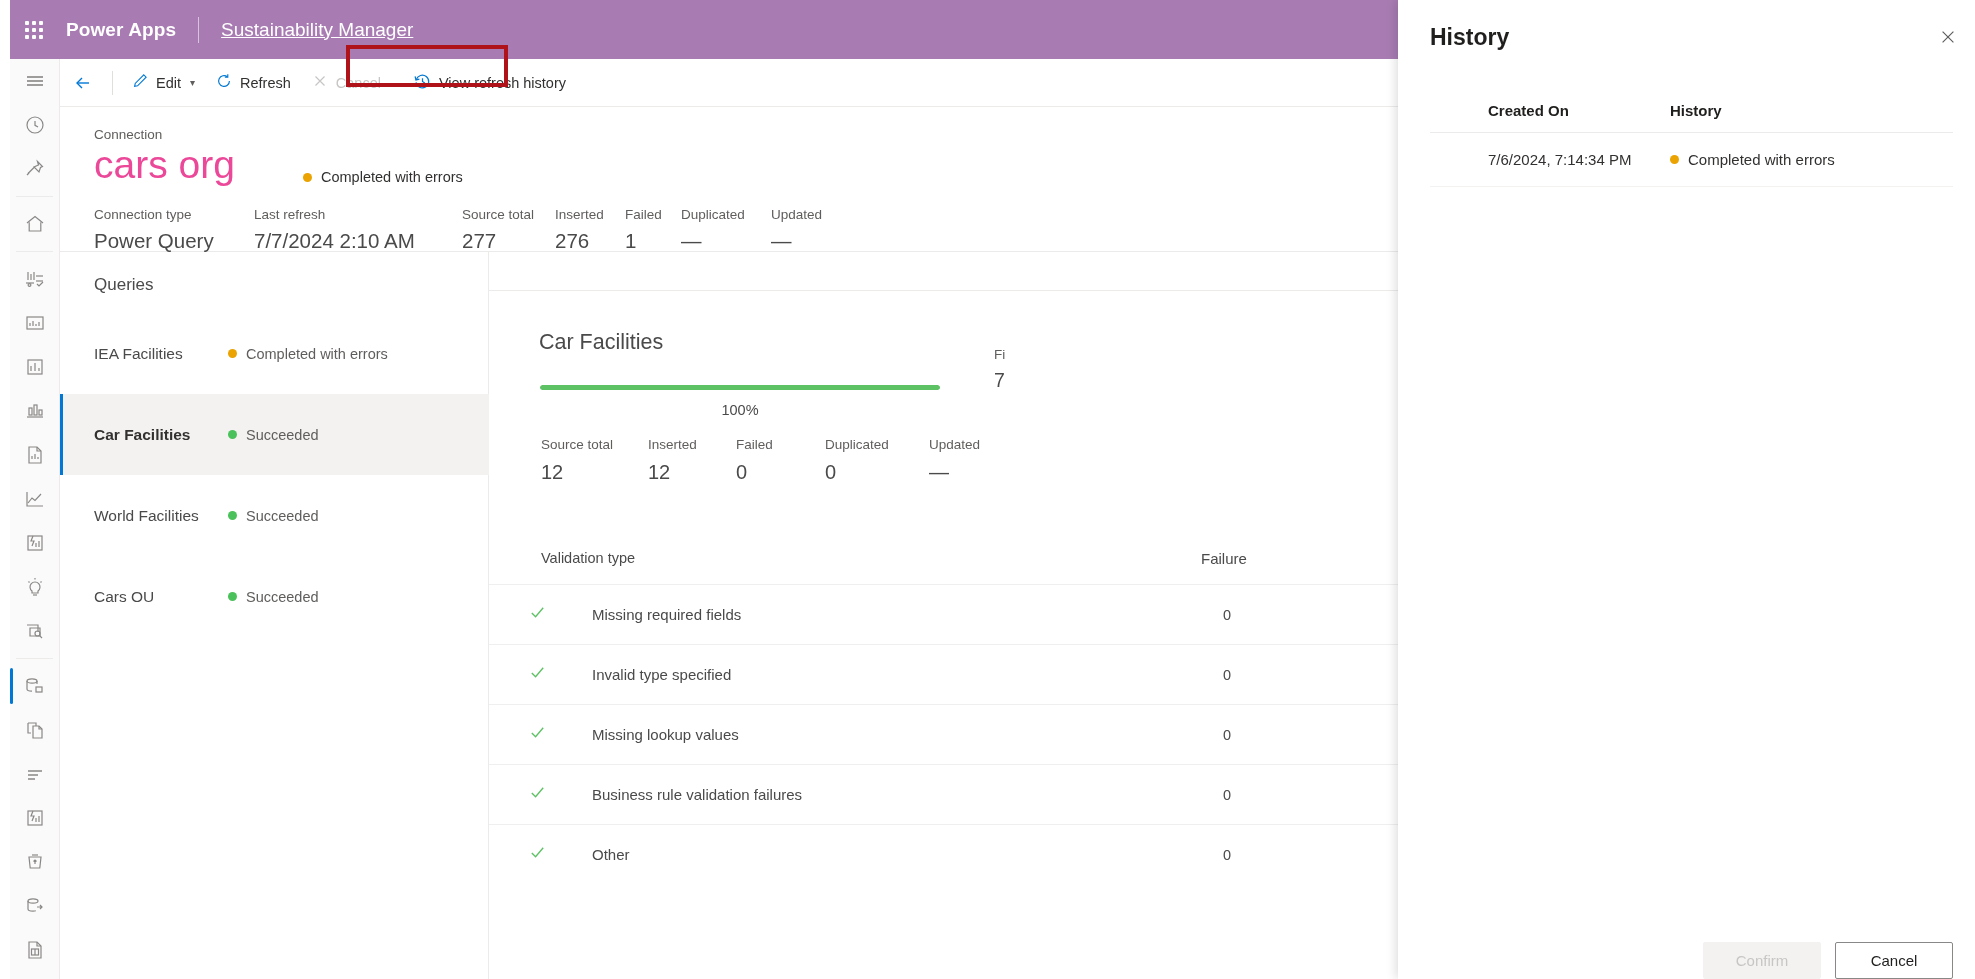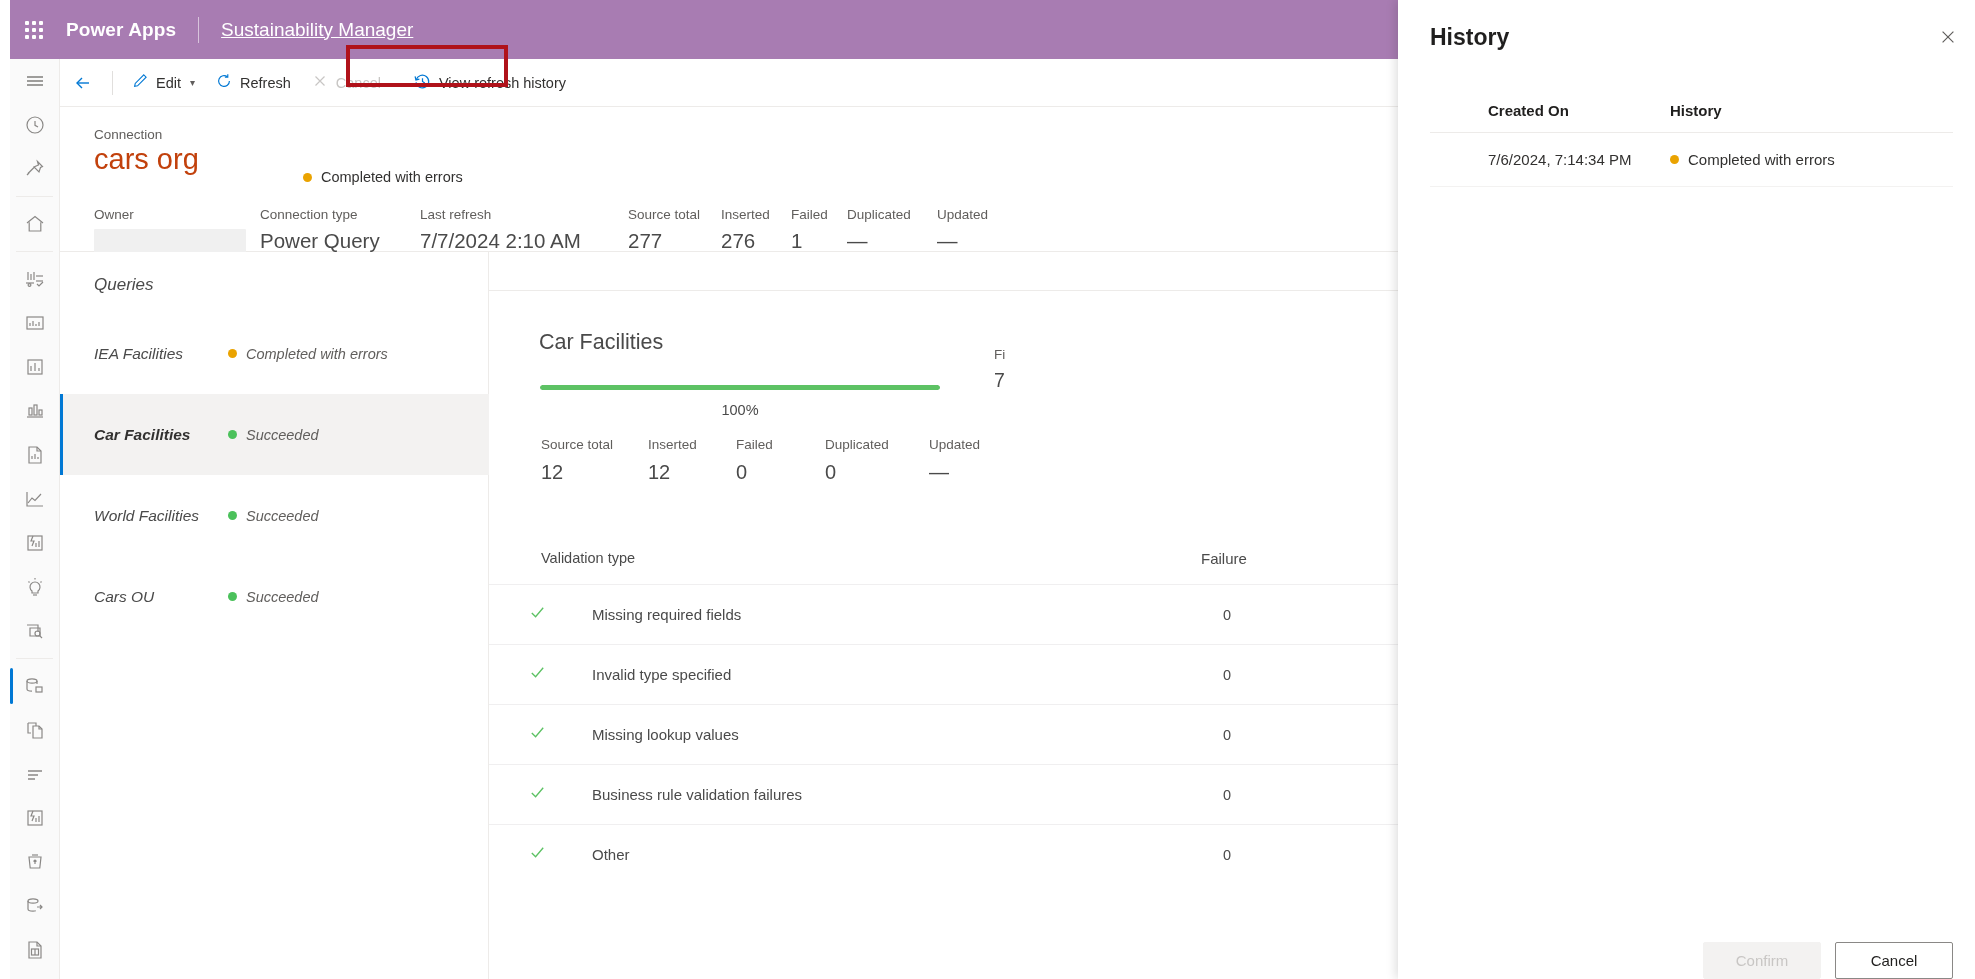--- a/index.html
+++ b/index.html
@@ -87,21 +87,21 @@
 
   
   .rec-header {
     position: absolute; top: 107px; left: 50px; width: 1925px; height: 145px;
     background: #fff; border-bottom: 1px solid #edebe9; z-index: 2;
   }
   .rec-label { font-size: 13.5px; color: #605e5c; }
   .conn-label { position: absolute; left: 34px; top: 20px; }
   .rec-title {
     position: absolute; left: 34px; top: 36px;
-    font-size: 29px; color: #c2410c; font-weight: normal;
+    font-size: 39px; color: #ec4899; font-weight: normal;
   }
   .rec-status {
     position: absolute; left: 243px; top: 62px;
     display: flex; align-items: center; gap: 9px;
     font-size: 14.5px; color: #323130;
   }
   .dot { width: 9px; height: 9px; border-radius: 50%; display: inline-block; }
   .dot-warn { background: #eaa300; }
   .dot-ok { background: #4bc15b; }
 
@@ -110,21 +110,21 @@
   .field .flabel { font-size: 13.5px; color: #605e5c; margin-bottom: 7px; }
   .field .fvalue { font-size: 20.5px; color: #4a4a4a; white-space: nowrap; }
   .field .fvalue.redact {
     display: block; width: 152px; height: 26px;
     background: #f0f0f0; border-radius: 1px;
   }
 
   
   .queries {
     position: absolute; top: 252px; left: 50px; width: 429px; height: 727px;
-    background: #ffffff; border-right: 1px solid #edebe9; z-index: 2; font-style: italic;
+    background: #ffffff; border-right: 1px solid #edebe9; z-index: 2;
   }
   .queries-title {
     position: absolute; left: 34px; top: 23px;
     font-size: 17px; color: #4a4a4a;
   }
   .qlist { position: absolute; top: 61px; left: 0; width: 429px; }
   .qrow {
     position: relative; height: 81px; display: flex; align-items: center;
     cursor: pointer;
   }
@@ -481,24 +481,20 @@
 
   <div class="rec-header">
     <div class="rec-label conn-label">Connection</div>
     <div class="rec-title">cars org</div>
     <div class="rec-status">
       <span class="dot dot-warn"></span>
       <span>Completed with errors</span>
     </div>
 
     <div class="fields">
-      <div class="field" style="width:166px">
-        <span class="flabel">Owner</span>
-        <span class="fvalue redact"></span>
-      </div>
       <div class="field" style="width:160px">
         <span class="flabel">Connection type</span>
         <span class="fvalue">Power Query</span>
       </div>
       <div class="field" style="width:208px">
         <span class="flabel">Last refresh</span>
         <span class="fvalue">7/7/2024 2:10 AM</span>
       </div>
       <div class="field" style="width:93px">
         <span class="flabel">Source total</span>

